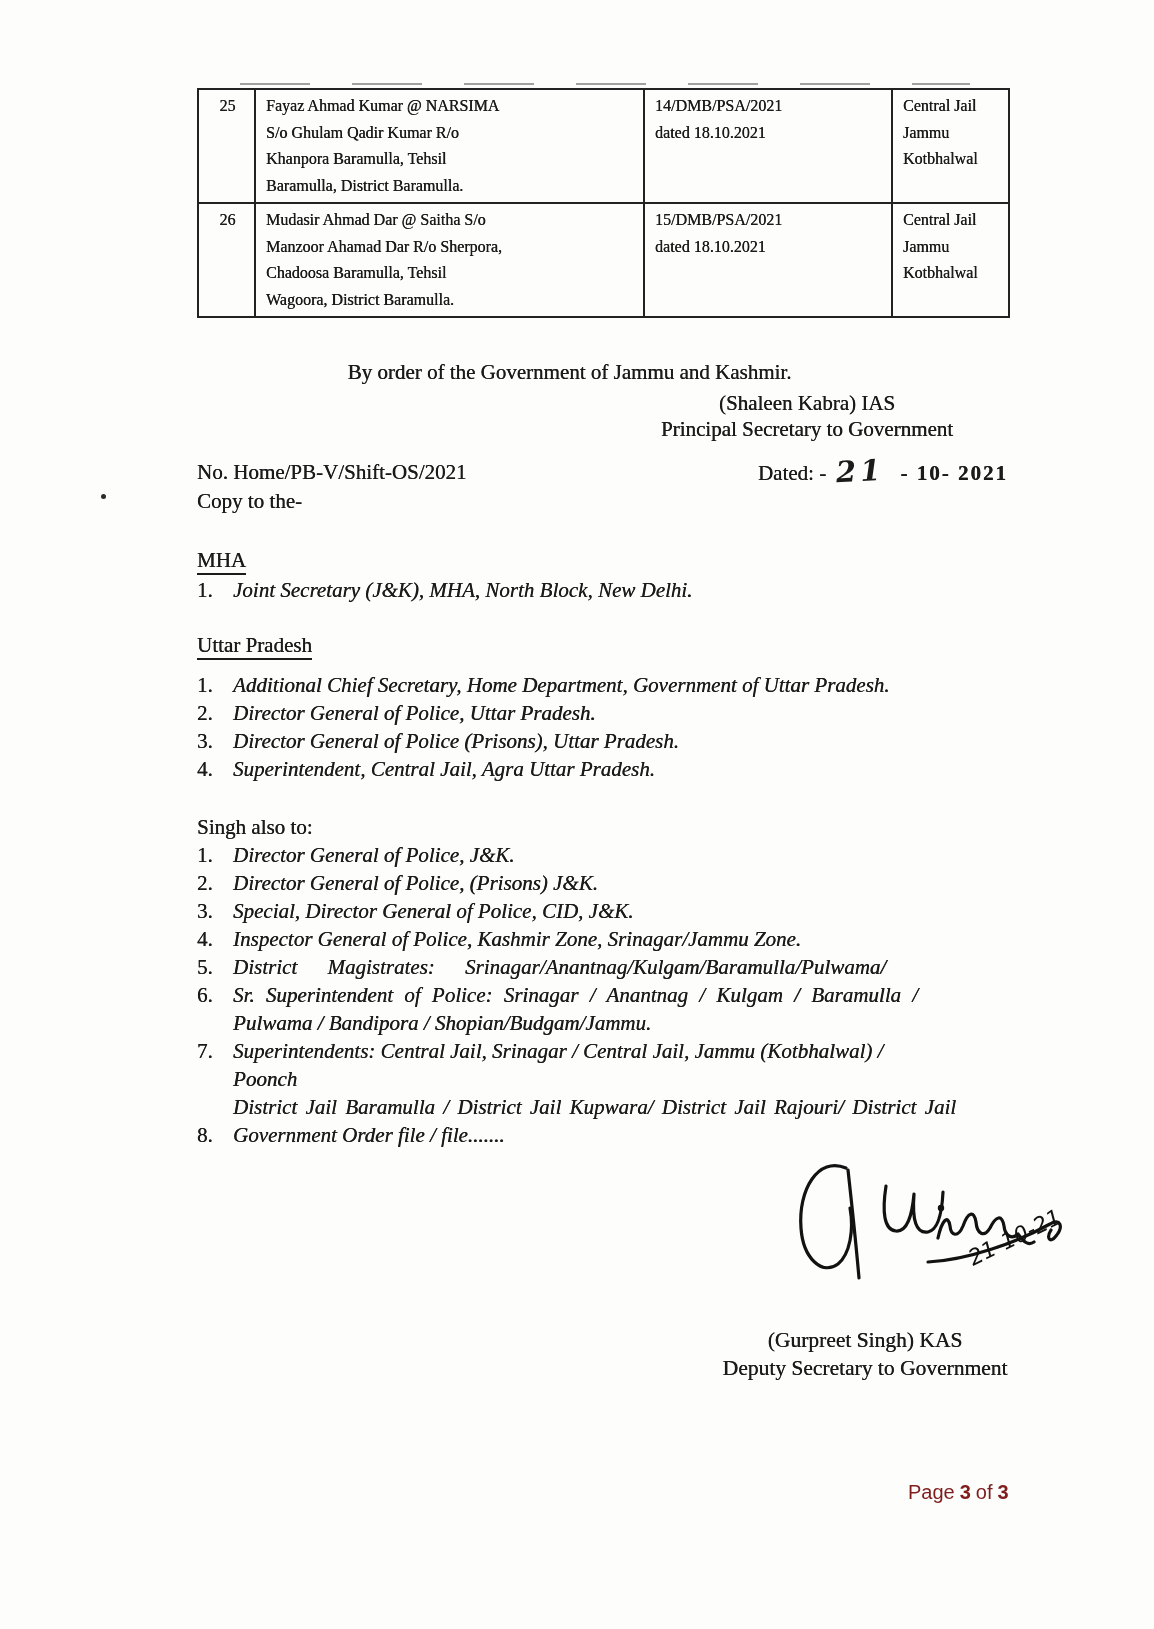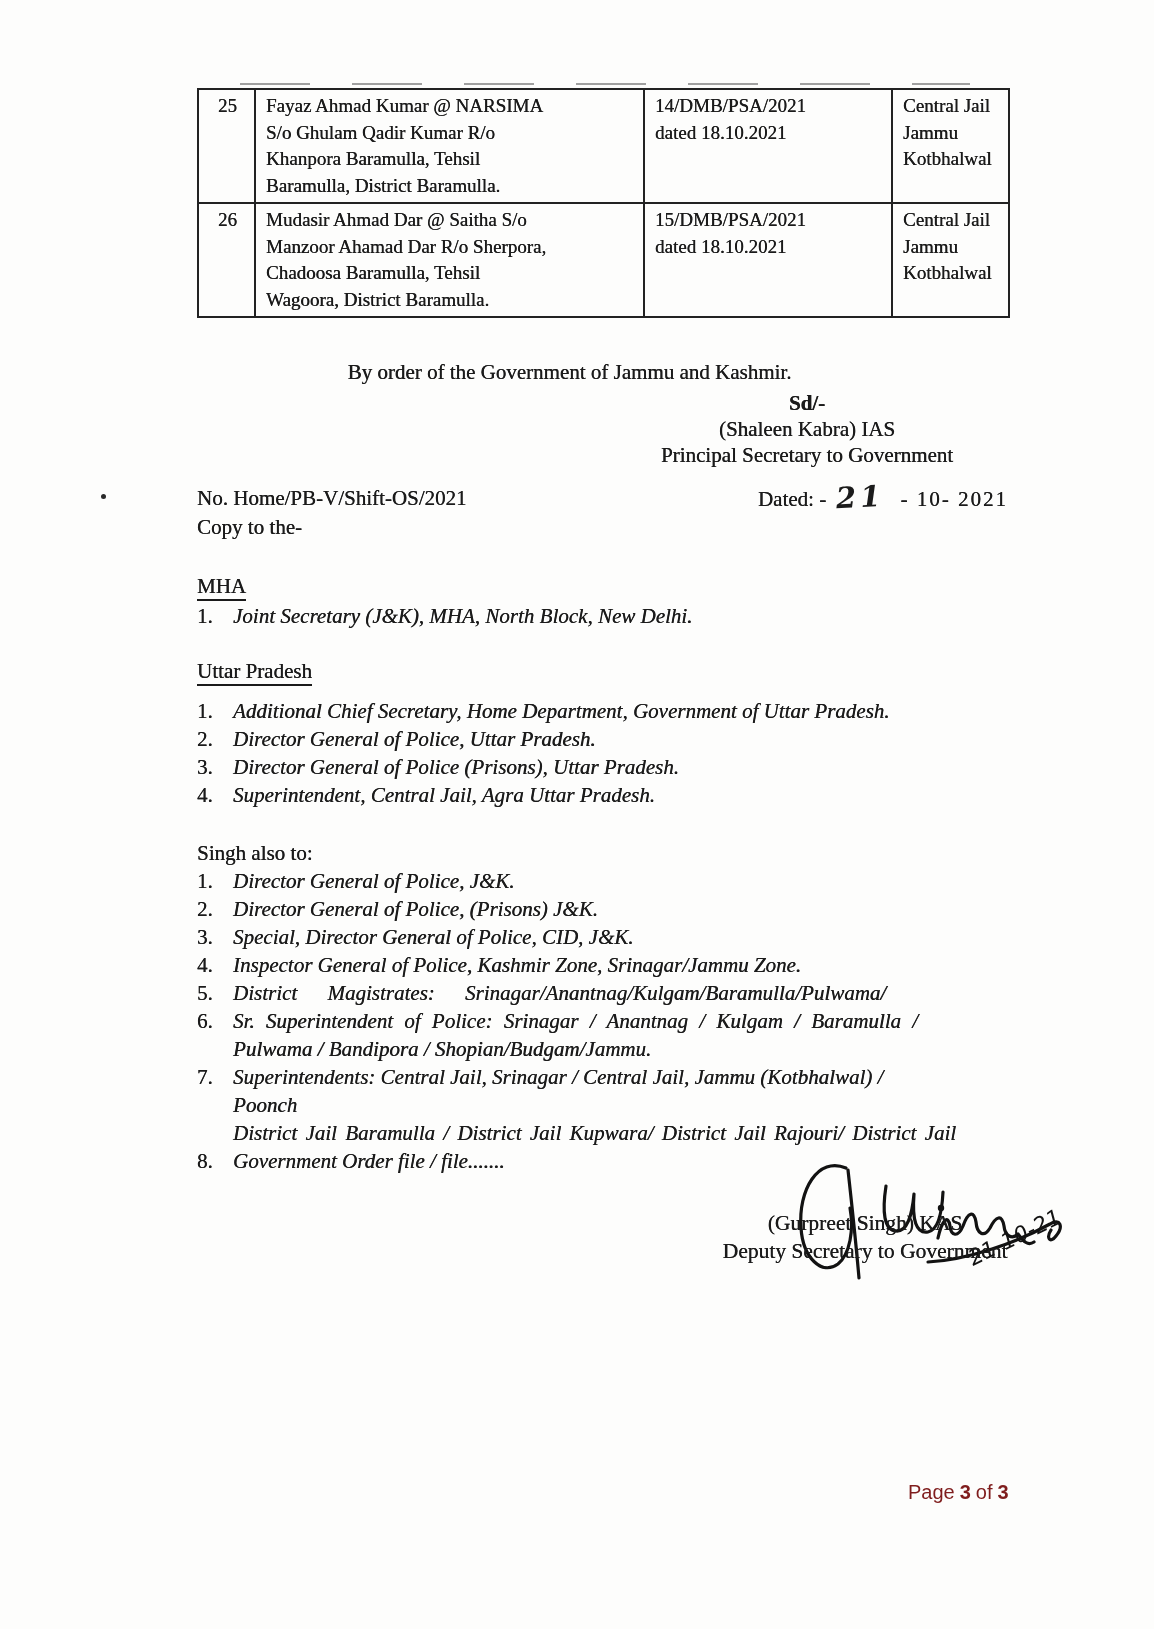--- a/index.html
+++ b/index.html
@@ -14,60 +14,60 @@
     font-size:21px; line-height:28px;
     text-shadow:0.3px 0 0 currentColor;
   }
   
   table.detainee-table {
     border-collapse:collapse; margin-top:88px; width:811px; table-layout:fixed;
   }
   table.detainee-table td {
     border:2.4px solid #222; vertical-align:top;
     padding:3px 8px 3px 10px; line-height:26.5px;
-    white-space:pre-line; height:102px; font-size:19px;
+    white-space:pre-line; height:102px; font-size:16px;
   }
   td.serial-cell { text-align:center; padding:3px 2px; }
   .scan-line {
     position:absolute; left:240px; top:83px; width:730px; height:2px;
     background:repeating-linear-gradient(90deg,#444 0 70px, transparent 70px 112px);
     opacity:.5;
   }
   
   .by-order { margin-top:40px; text-align:center; padding-right:66px; }
   .sd-block { margin-top:4px; width:346px; margin-left:auto; margin-right:28px;
               text-align:center; line-height:26px; }
   .sd-line { font-weight:bold; }
   
   .ref-row { display:flex; justify-content:space-between; align-items:center; margin-top:14px; }
   .hand-day {
     font-family:"DejaVu Serif",serif; font-size:29px; font-style:italic;
     letter-spacing:4px; display:inline-block; transform:rotate(-3deg);
     margin:0 16px 0 10px; position:relative; top:1px; text-shadow:none; font-weight:bold;
   }
-  .dated-rest { letter-spacing:2px; }
+  .dated-rest { letter-spacing:2px;font-weight:bold; }
   
   .sec-heading { margin-top:31px; }
   .sec-heading .u { border-bottom:2px solid #1b1b1b; padding-bottom:1px;margin-top:35px; }
   .sec-heading.up-heading { margin-top:27px; }
   .sec-heading.ca-heading { margin-top:30px; }
   .list.mha-list { margin-top:2px; }
   .list.up-list  { margin-top:12px; }
   .list.ca-list  { margin-top:0; }
   .li { display:flex; }
   .num { flex:0 0 36px; width:36px; }
   .txt { flex:1;font-style:italic; }
   .line { display:block; }
   .ws-wide { word-spacing:25px; }
   .ws-med  { word-spacing:6px; }
   .ws-sm   { word-spacing:3px; }
   
   .signature-svg { position:absolute; left:788px; top:1146px; }
   .sig-block {
-    position:absolute; left:665px; top:1209px; width:400px; text-align:center;
+    position:absolute; left:665px; top:1326px; width:400px; text-align:center;
     font-size:21.5px; line-height:28px; text-shadow:0.3px 0 0 currentColor;
   }
   
   .footer {
     position:absolute; left:908px; top:1481px; white-space:nowrap;
     font-family:"Liberation Sans","DejaVu Sans",sans-serif; font-size:20px; color:#7f1d1d;
   }
   .footer .n { font-weight:700; }
   .footer span { margin-right:5px; }
   .margin-dot {
@@ -116,21 +116,20 @@
         <td>Central Jail
 Jammu
 Kotbhalwal</td>
       </tr>
     </tbody>
       </table>
 
     <div class="by-order">By order of the Government of Jammu and Kashmir.</div>
 
     <div class="sd-block">
-      <div class="sd-line">Sd/-</div>
       <div>(Shaleen Kabra) IAS</div>
       <div>Principal Secretary to Government</div>
     </div>
 
     <div class="ref-row">
       <span>No. Home/PB-V/Shift-OS/2021</span>
       <span>
         <span>Dated: -</span><span class="hand-day">21</span><span class="dated-rest">- 10- 2021</span>
       </span>
     </div>

